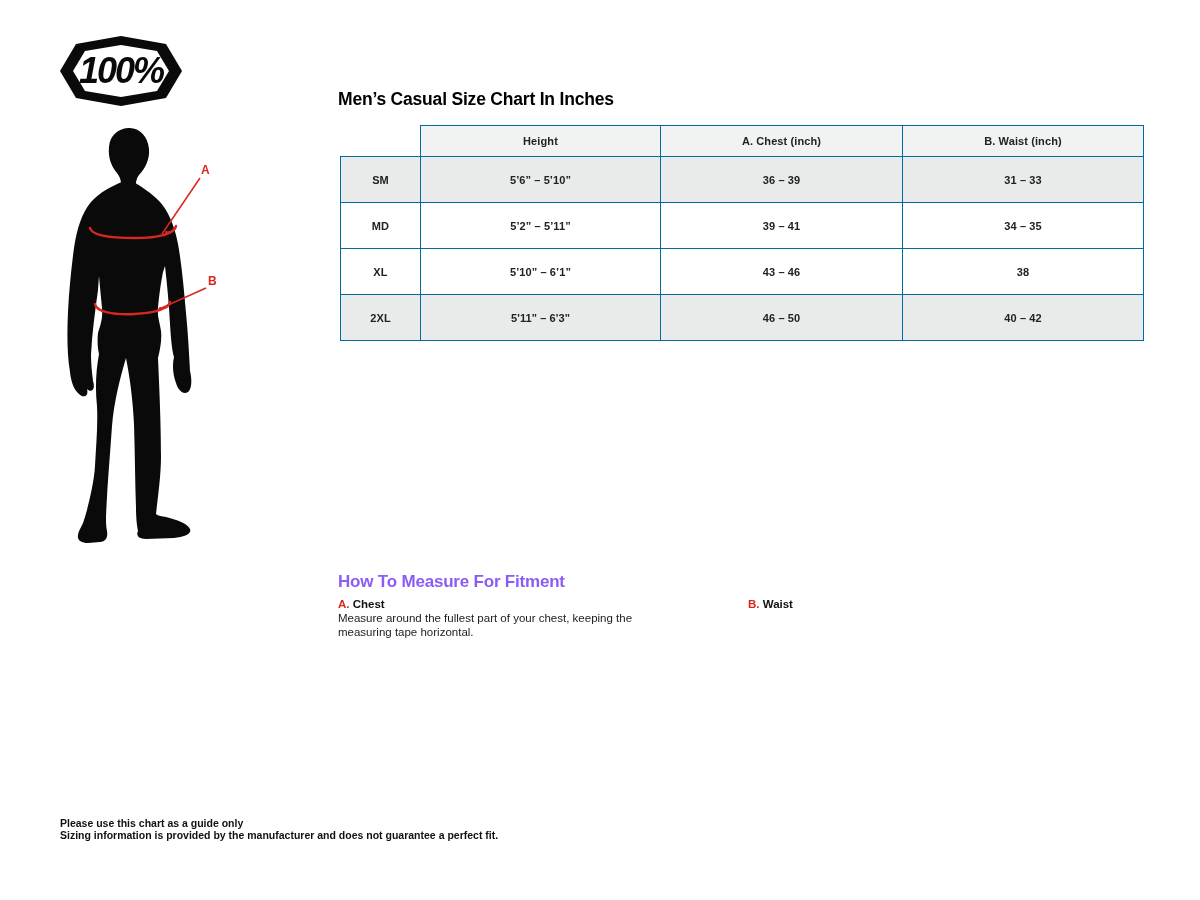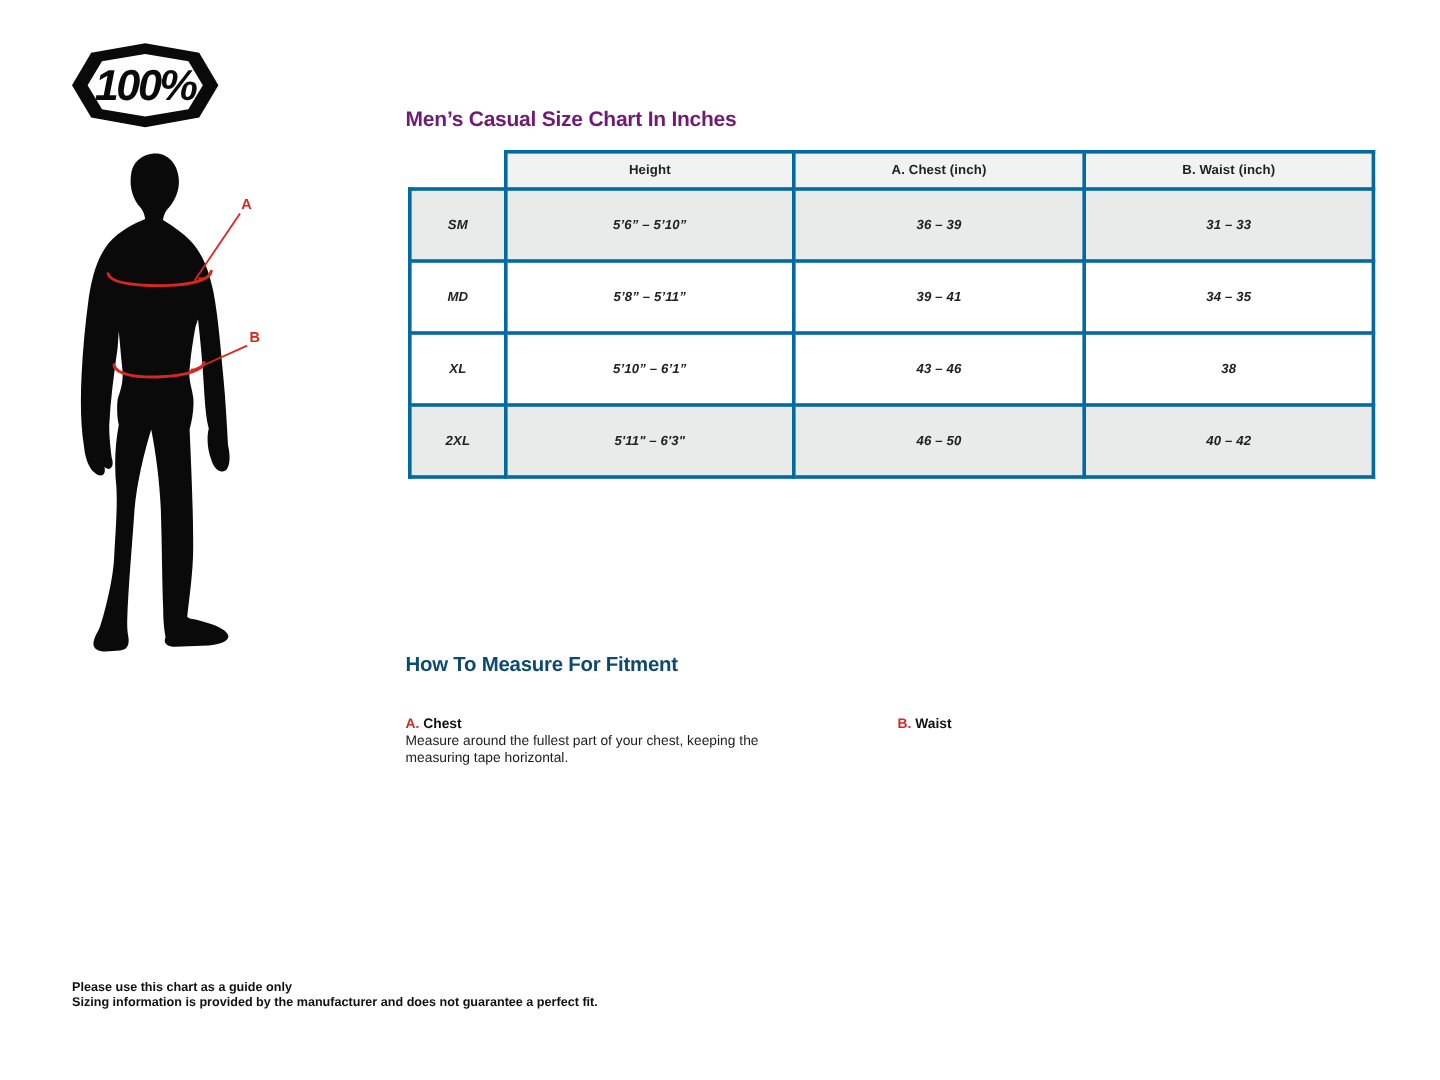--- a/index.html
+++ b/index.html
@@ -15,45 +15,45 @@
 
   
   .logo { position: absolute; left: 58px; top: 34px; width: 126px; height: 74px; }
 
   
   .figure { position: absolute; left: 62px; top: 126px; width: 155px; height: 422px; }
 
   
   .chart-title {
     position: absolute; left: 338px; top: 89px;
-    font-size: 17.5px; font-weight: 700; color: #701a75;
+    font-size: 17.5px; font-weight: 700; color: #000000;
     letter-spacing: -0.2px;
   }
   .measure-title {
-    position: absolute; left: 338px; top: 544px;
-    font-size: 17px; font-weight: 700; color: #0c4a6e;
+    position: absolute; left: 338px; top: 572px;
+    font-size: 17px; font-weight: 700; color: #8b5cf6;
     letter-spacing: -0.2px;
   }
 
   
   .size-table-wrap { position: absolute; left: 340px; top: 125px; }
   table.size-table {
     border-collapse: collapse; table-layout: fixed;
     width: 803px;
     font-family: "Liberation Sans", sans-serif;
   }
   .size-table th, .size-table td {
-    border: 3px solid #0369a1;
+    border: 1px solid #0369a1;
     text-align: center; vertical-align: middle;
     font-size: 11px; font-weight: 700; color: #222;
     letter-spacing: 0.1px;
   }
   .size-table thead th { height: 31px; background: #f1f2f2; }
   .size-table thead th.blank { border: none; background: transparent; }
-  .size-table tbody th, .size-table tbody td { height: 60px; background: #fff; font-style: italic; }
+  .size-table tbody th, .size-table tbody td { height: 46px; background: #fff; }
   .size-table tbody tr.shaded th, .size-table tbody tr.shaded td { background: #e9eaea; }
 
   
   .measure-item { position: absolute; width: 310px; }
   .measure-item.chest { left: 338px; top: 598px; }
   .measure-item.waist { left: 748px; top: 598px; }
   .measure-label { font-size: 11.5px; font-weight: 700; color: #111; margin-bottom: 1px; }
   .measure-key { color: #d7281f; }
   .measure-text { font-size: 11.5px; line-height: 14px; color: #1c1c1c; }
 
@@ -169,21 +169,21 @@
       </thead>
       <tbody>
         <tr class="shaded">
           <th>SM</th>
           <td>5’6” – 5’10”</td>
           <td>36 – 39</td>
           <td>31 – 33</td>
         </tr>
         <tr>
           <th>MD</th>
-          <td>5’8” – 5’11”</td>
+          <td>5’2” – 5’11”</td>
           <td>39 – 41</td>
           <td>34 – 35</td>
         </tr>
         <tr>
           <th>XL</th>
           <td>5’10” – 6’1”</td>
           <td>43 – 46</td>
           <td>38</td>
         </tr>
         <tr class="shaded">

